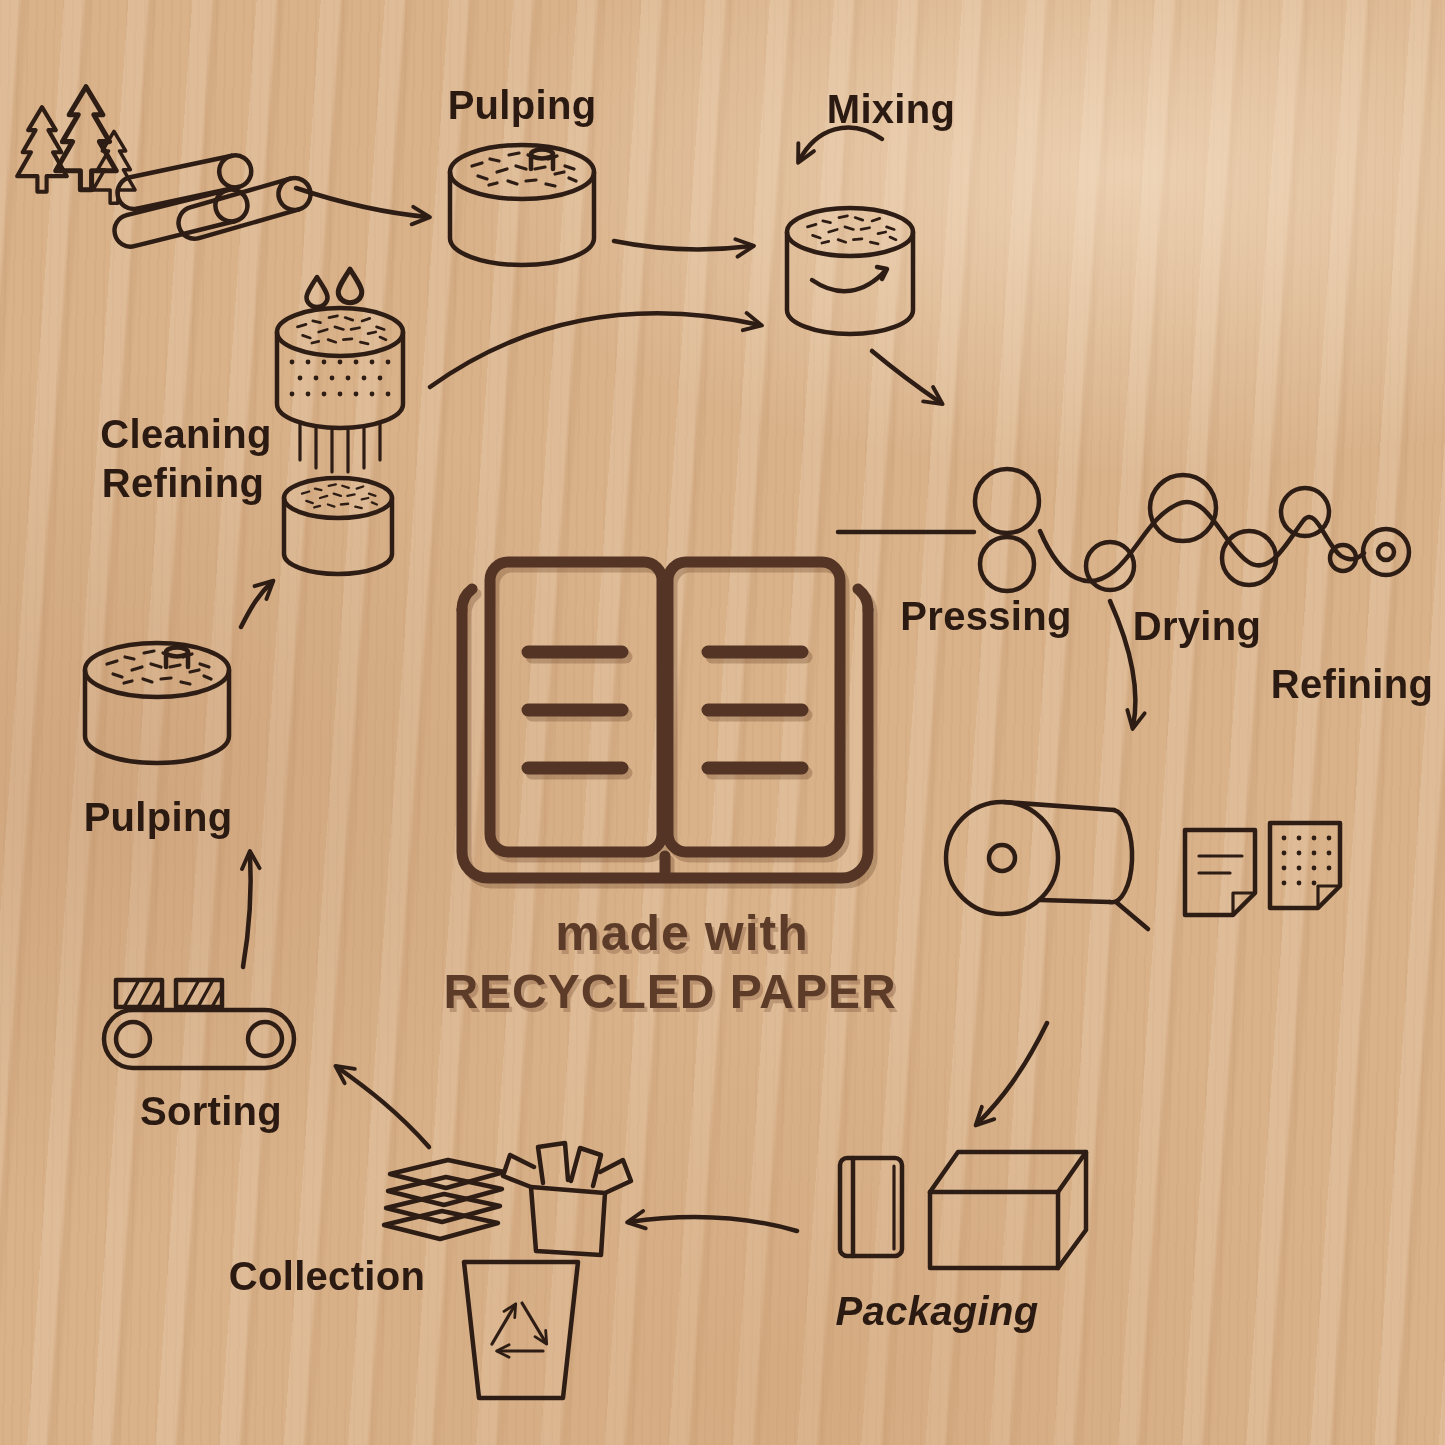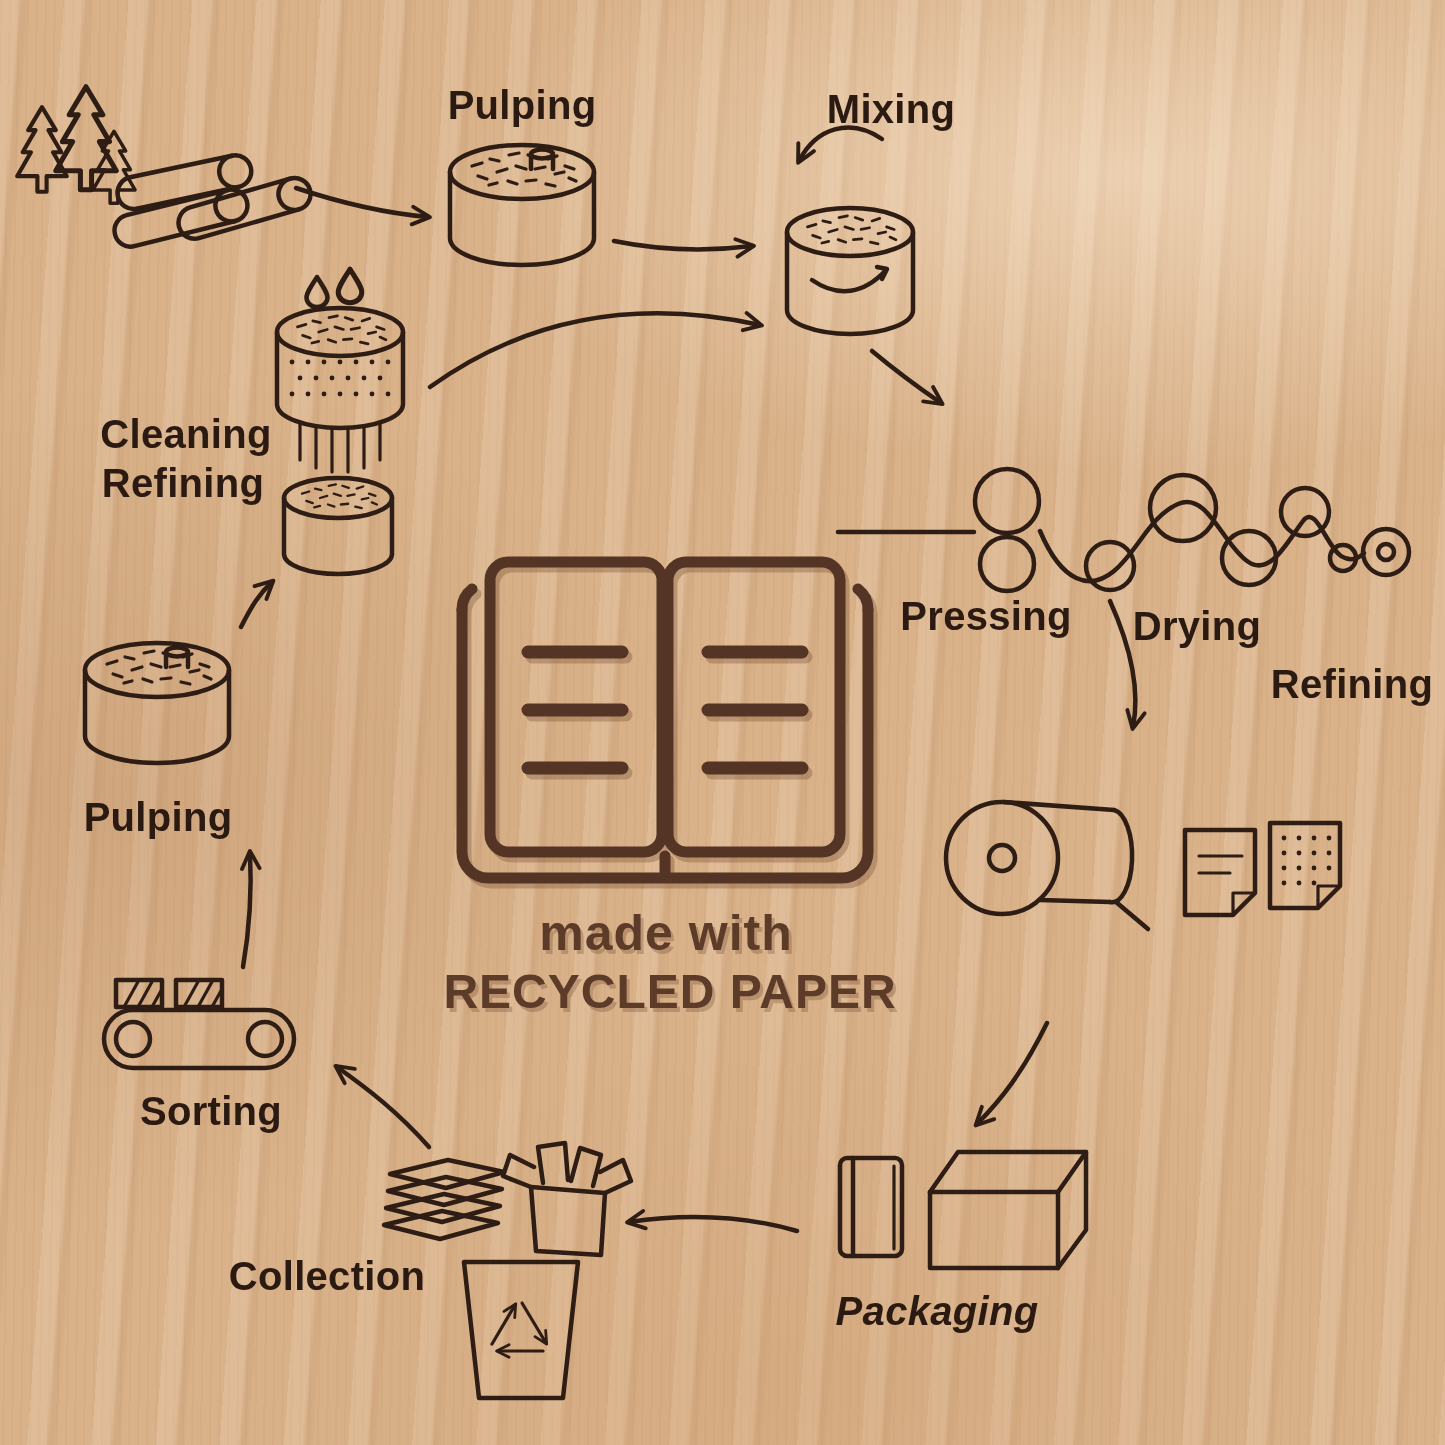--- a/index.html
+++ b/index.html
@@ -37,21 +37,21 @@
   .lbl-cutting{left:1160px;top:961px;}
   .lbl-packaging{left:937px;top:1291px;font-style:italic;}
   .lbl-collection{left:327px;top:1256px;}
   .lbl-sorting{left:211px;top:1091px;}
   .lbl-pulping-left{left:158px;top:797px;}
   .caption{
     position:absolute;transform:translateX(-50%);
     font-weight:700;color:#5c3c29;white-space:nowrap;line-height:1;
     text-shadow:3px 4px 0 rgba(104,62,38,.28);
   }
-  .caption-1{left:666px;top:908px;font-size:50px;letter-spacing:1px;}
+  .caption-1{left:682px;top:908px;font-size:50px;letter-spacing:1px;}
   .caption-2{left:670px;top:968px;font-size:48px;letter-spacing:1px;}
 </style>
 </head>
 <body>
 
 <div class="canvas">
 
   <svg class="art" viewBox="0 0 1445 1445" aria-hidden="true">
     <defs>
       <marker id="ah" viewBox="0 0 12 12" refX="9.5" refY="6" markerWidth="5.2" markerHeight="5.2" orient="auto-start-reverse">

